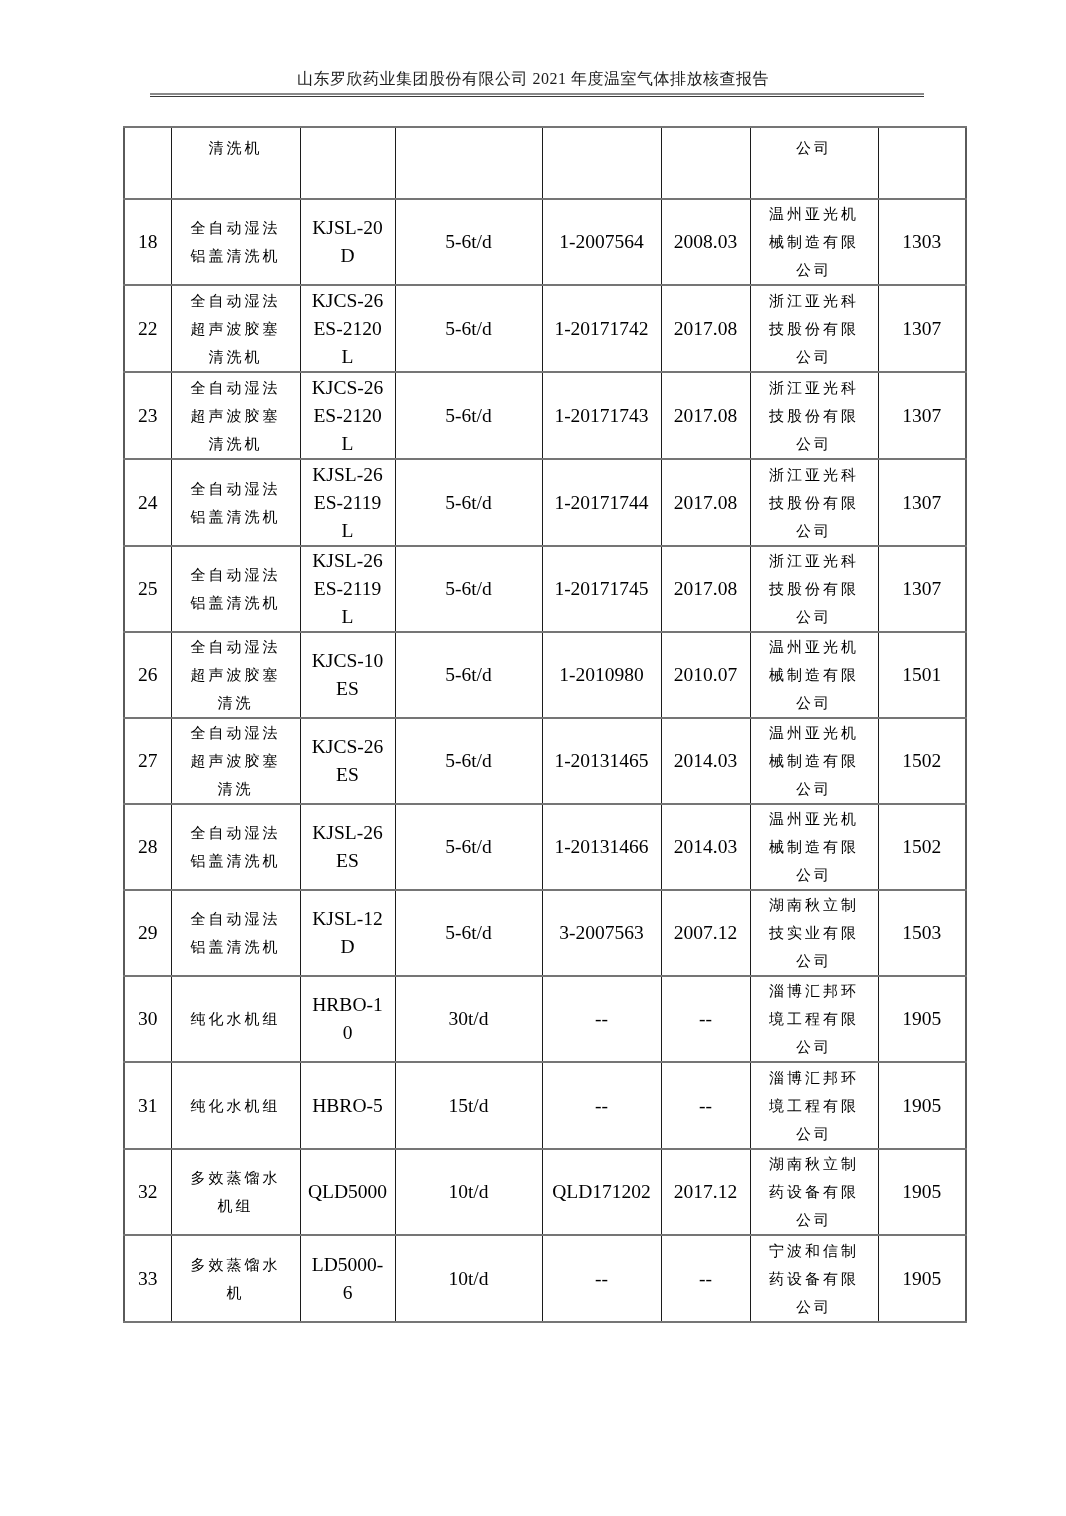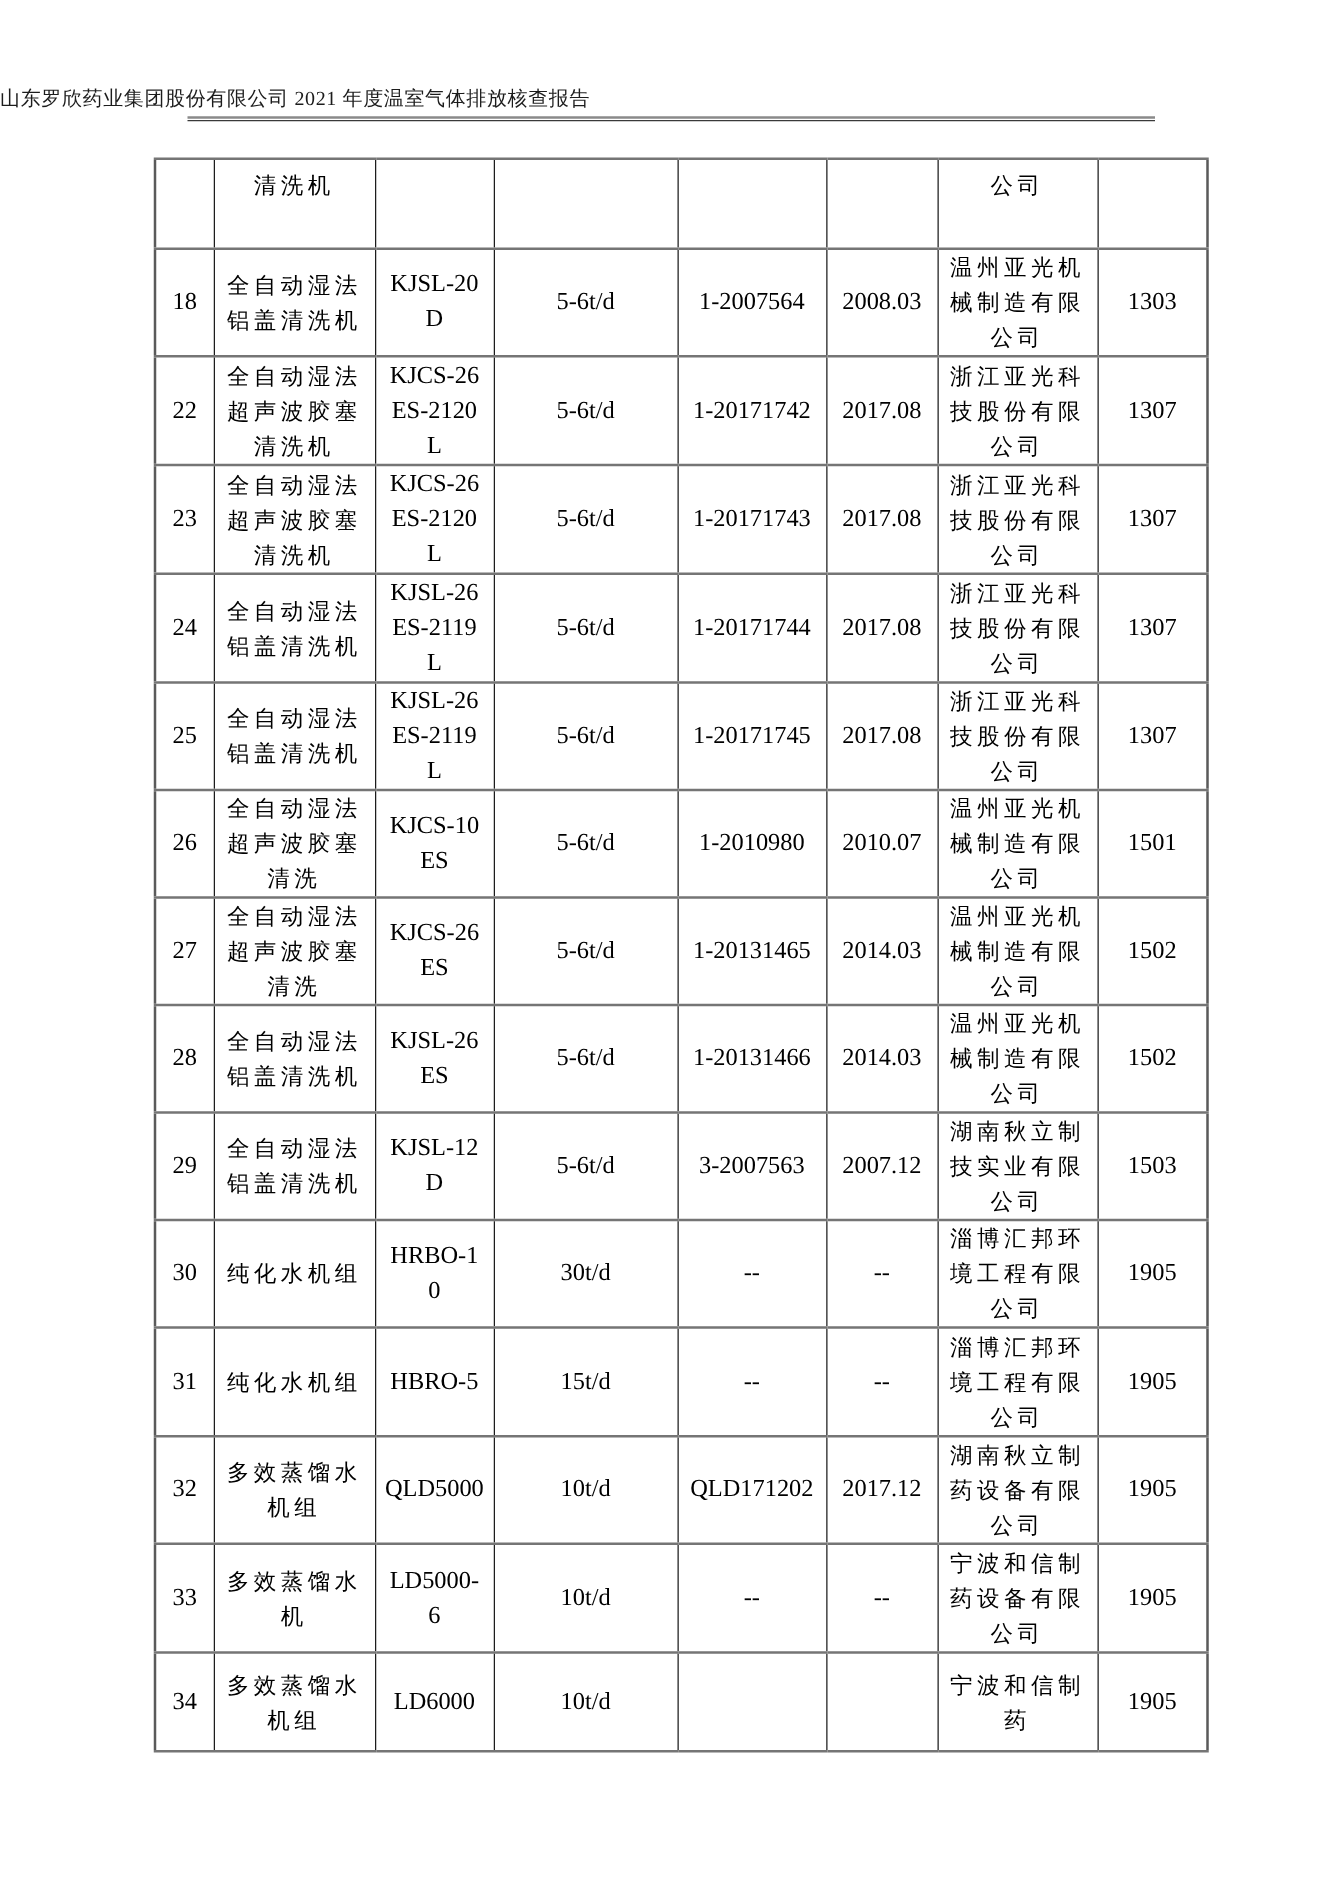--- a/index.html
+++ b/index.html
@@ -11,20 +11,21 @@
     margin: 0 auto;
     font-family: "Liberation Serif", "DejaVu Serif", serif;
     color: #000;
     overflow: hidden;
   }
   .doc-title {
     position: absolute;
     top: 69px;
     left: 0;
     width: 100%;
+    text-align: center;
     font-size: 16px;
     color: #1c1c1c;
     letter-spacing: 0.5px;
     white-space: nowrap;
   }
   .doc-rule {
     position: absolute;
     top: 93px;
     left: 150px;
     width: 774px;
@@ -49,21 +50,21 @@
     text-align: center;
     vertical-align: middle;
     font-size: 19.5px;
     line-height: 28px;
     white-space: pre-line;
     padding: 0;
     overflow: hidden;
   }
   table.equip-table td.cjk {
     letter-spacing: 0.2em;
-    font-size: 18px;
+    font-size: 15px;
   }
   tr.carryover td {
     vertical-align: top;
     padding-top: 6px;
   }
   .page-num {
     position: absolute;
     top: 1468px;
     left: 0;
     width: 100%;
@@ -283,29 +284,17 @@
           <td>LD5000-
 6</td>
           <td>10t/d</td>
           <td>--</td>
           <td>--</td>
           <td class="cjk">宁波和信制
 药设备有限
 公司</td>
           <td>1905</td>
         </tr>
-        <tr style="height: 79px;">
-          <td>34</td>
-          <td class="cjk">多效蒸馏水
-机组</td>
-          <td>LD6000</td>
-          <td>10t/d</td>
-          <td></td>
-          <td></td>
-          <td class="cjk">宁波和信制
-药</td>
-          <td>1905</td>
-        </tr>
       </tbody>
   </table>
 
 
 </div>
 
 </body></html>

